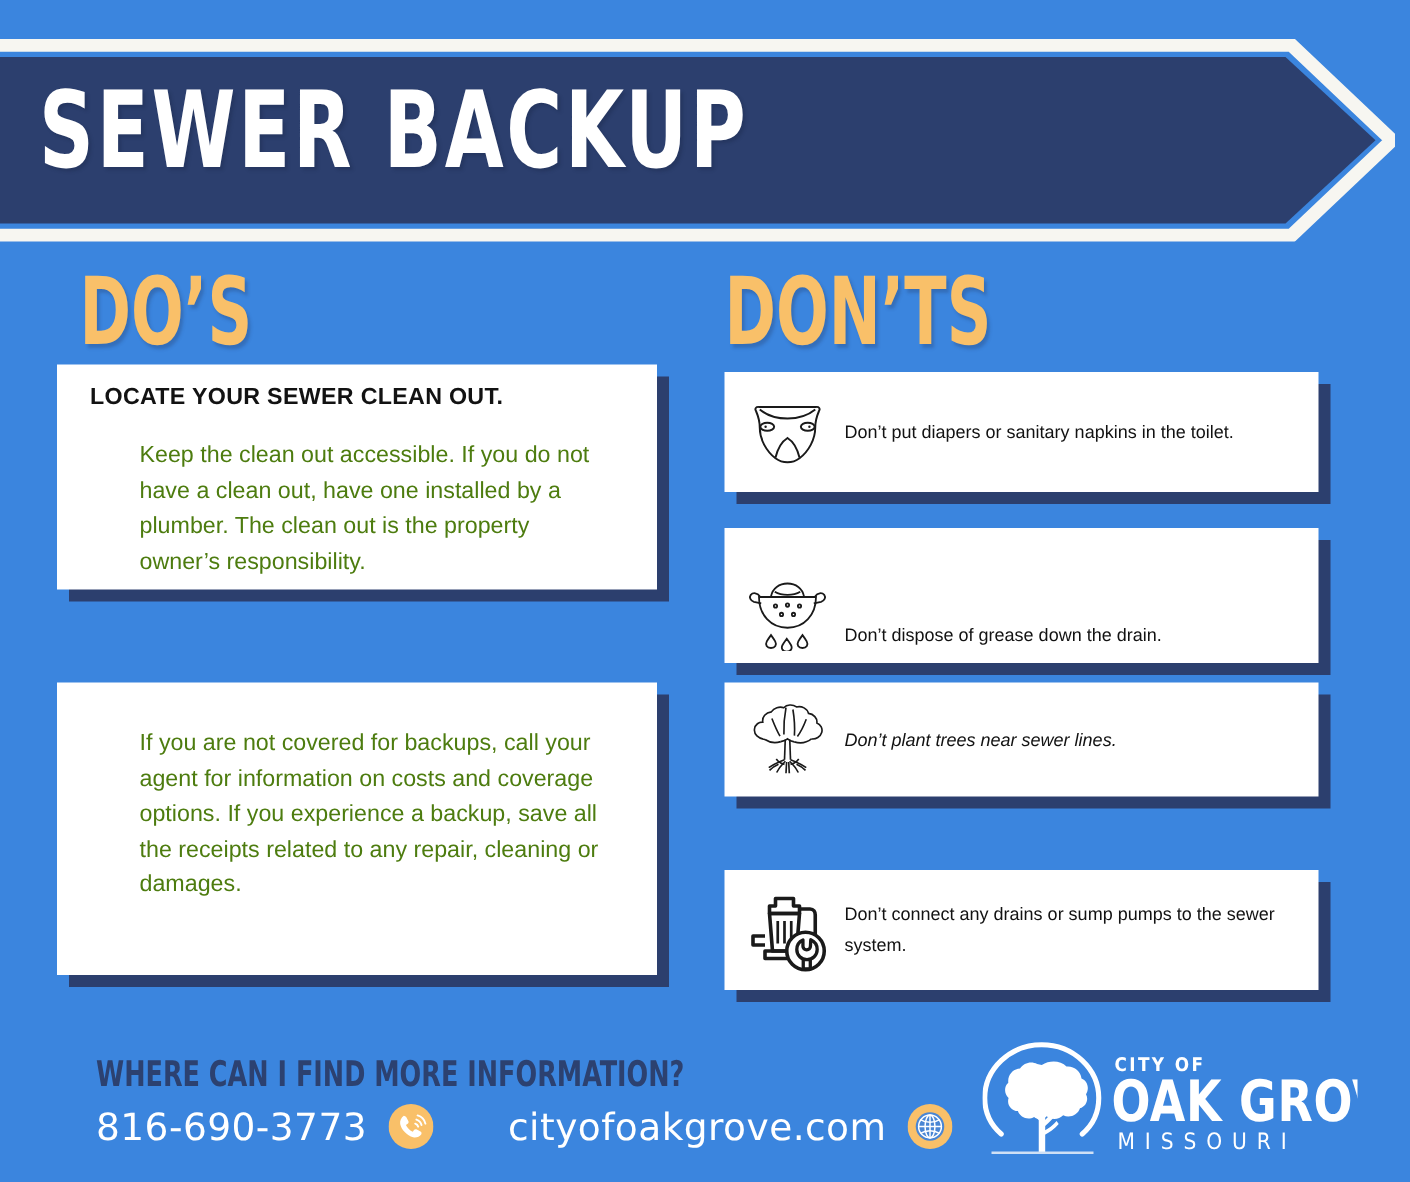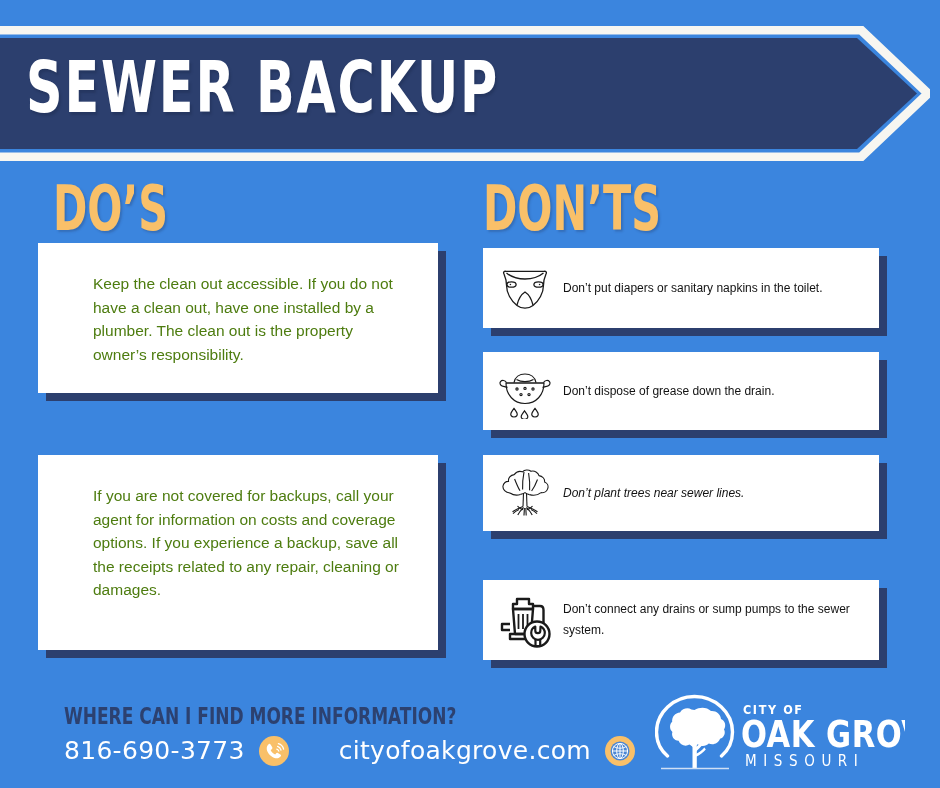--- a/index.html
+++ b/index.html
@@ -51,37 +51,37 @@
     margin:17px;padding-left:16px;
   }
   #do-card-1{left:38px;top:243px;width:400px;height:150px;}
   #do-card-2{left:38px;top:455px;width:400px;height:195px;}
 
   .dont-card{
     display:flex;align-items:center;gap:10px;
     padding:8px 12px 8px 14px;
   }
   #dont-card-1{left:483px;top:248px;width:396px;height:80px;}
-  #dont-card-2{left:483px;top:352px;width:396px;height:78px;}
+  #dont-card-2{left:483px;top:352px;width:396px;height:90px;align-items:flex-end;}
   #dont-card-3{left:483px;top:455px;width:396px;height:76px;font-style:italic;}
   #dont-card-4{left:483px;top:580px;width:396px;height:80px;}
   .dont-icon{flex:0 0 auto;width:56px;height:56px;display:block;}
   .dont-icon svg{display:block;width:56px;height:56px;}
   .dont-text{font-size:12px;color:#121212;line-height:21px;}
 
   
   #footer-question{
     position:absolute;left:64px;top:703px;
     font-family:"DejaVu Sans Condensed","Liberation Sans Narrow","Liberation Sans",sans-serif;
     font-weight:bold;font-size:21px;color:#2c4170;letter-spacing:0px;
     transform:scale(0.9,1.12);transform-origin:left top;white-space:nowrap;
   }
   #footer-contact{
     position:absolute;left:64px;top:736px;
-    display:flex;gap:14px;
+    display:flex;align-items:center;gap:14px;
   }
   .contact-text{
     font-size:25px;color:#ffffff;letter-spacing:.3px;white-space:nowrap;
     font-family:"DejaVu Sans","Liberation Sans",sans-serif;
   }
   .round-icon{width:30px;height:30px;display:block;}
   .round-icon svg{display:block;width:30px;height:30px;}
   #spacer-gap{width:22px;}
 
   
@@ -96,20 +96,21 @@
     <polygon points="-10,4 861,4 928,67.5 861,131 -10,131" fill="none" stroke="#f7f6f1" stroke-width="9"></polygon>
     <polygon points="-10,12 857,12 917,67.5 857,123 -10,123" fill="#2c3f6e"></polygon>
   </svg>
 </div>
 <div id="banner-title">SEWER BACKUP</div>
 
 <div class="col-heading" id="dos-heading">DO’S</div>
 <div class="col-heading" id="donts-heading">DON’TS</div>
 
 <div class="card do-card" id="do-card-1">
+  <div class="card-title">LOCATE YOUR SEWER CLEAN OUT.</div>
   <div class="card-body">Keep the clean out accessible.  If you do not have a clean out, have one installed by a plumber.  The clean out is the property owner’s responsibility.</div>
 </div>
 
 <div class="card do-card" id="do-card-2">
   <div class="card-body">If you are not covered for backups, call your agent for information on costs and coverage options.  If you experience a backup, save all the receipts related to any repair, cleaning or damages.</div>
 </div>
 
 <div class="card dont-card" id="dont-card-1">
   <span class="dont-icon">
     <svg viewBox="0 0 56 56" xmlns="http://www.w3.org/2000/svg" fill="none" stroke="#1a1a1a" stroke-width="1.3">

